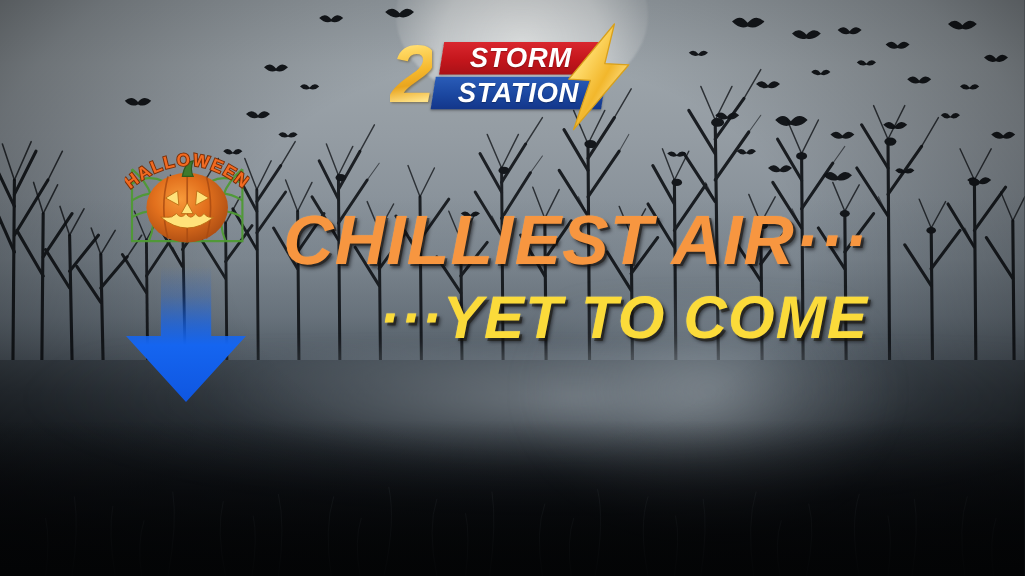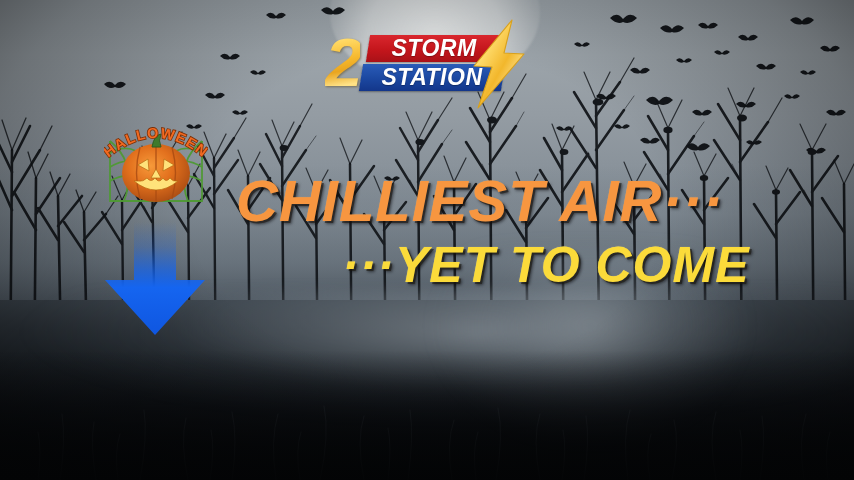--- a/index.html
+++ b/index.html
@@ -106,21 +106,20 @@
       0 0 1px rgba(255,190,120,.6);
   }
   .line2{
     position:absolute;left:316px;top:240px;
     font-size:50px;line-height:50px;font-weight:bold;font-style:italic;
     color:#fbdb3a;letter-spacing:1px;white-space:nowrap;
     text-shadow:
       2px 2px 0 rgba(25,22,12,.55),
       3px 3px 3px rgba(10,10,12,.55),
       0 0 1px rgba(255,240,160,.6);
-    margin-left: 26px;
   }
 </style>
 </head>
 <body>
 
 <div id="stage">
 
   <div class="sky"></div>
   <div class="sun-glow"></div>
   <div class="haze-mid"></div>

